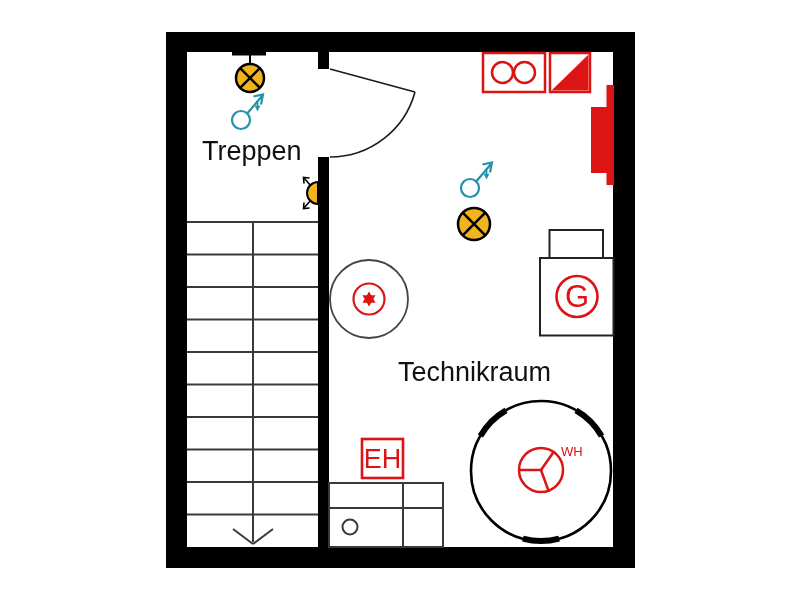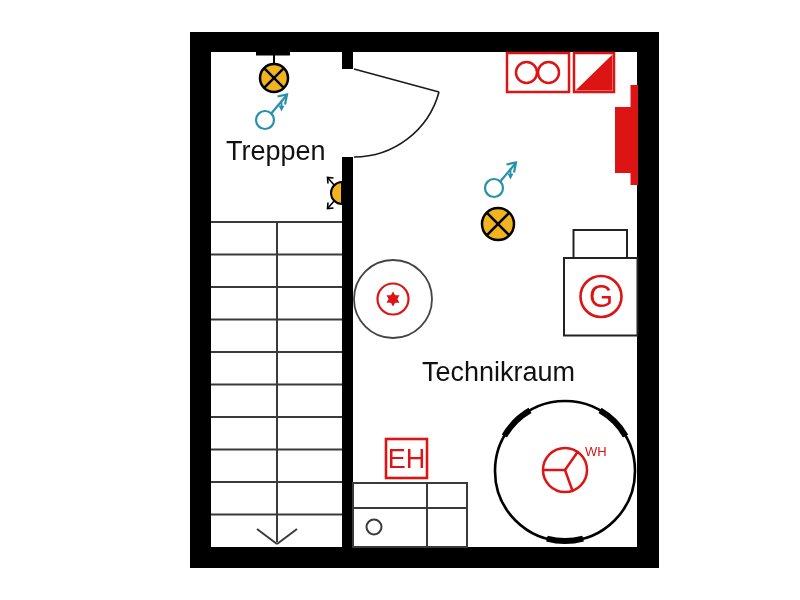--- a/index.html
+++ b/index.html
@@ -1,17 +1,17 @@
 <!DOCTYPE html>
 <html><head>
 <meta charset="utf-8">
 <style>
   html,body{margin:0;padding:0;background:#ffffff;}
   .canvas{position:relative;width:668px;height:600px;background:#ffffff;overflow:hidden;
-          font-family:"Liberation Sans", sans-serif;padding-left:24px;}
+          font-family:"Liberation Sans", sans-serif;}
   svg text{font-family:"Liberation Sans", sans-serif;}
   .room-label{fill:#111111;font-size:27px;}
   .red-label{fill:#dc1414;}
 </style>
 </head>
 <body>
 
 <div class="canvas">
 <svg width="800" height="600" viewBox="0 0 800 600" xmlns="http://www.w3.org/2000/svg">
 

